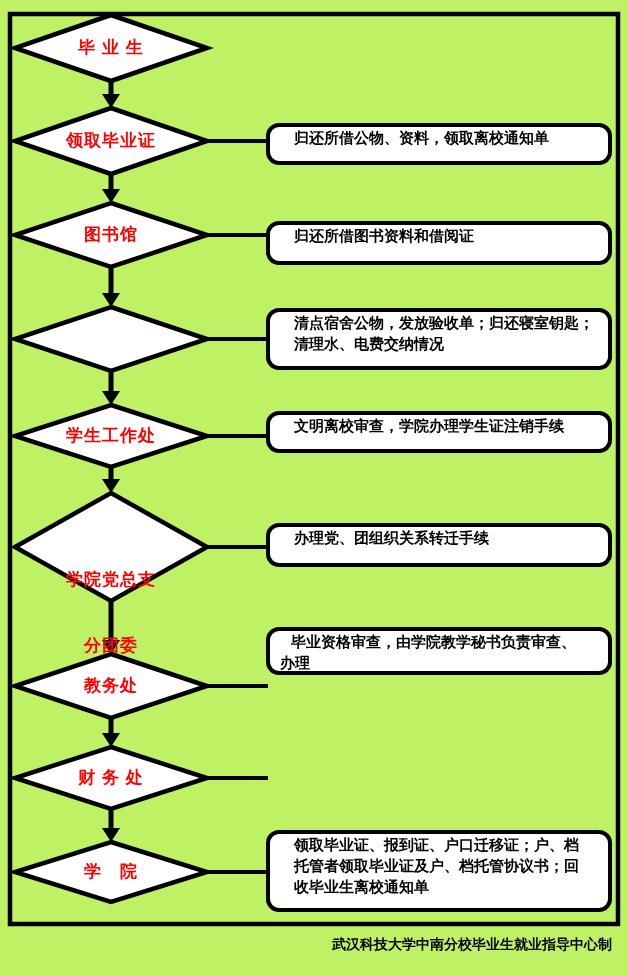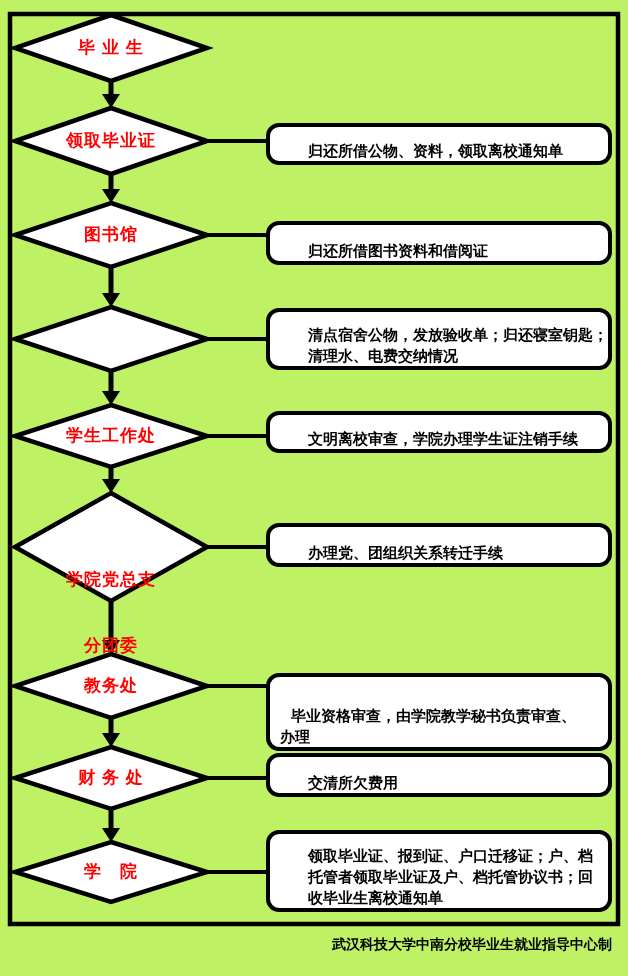--- a/index.html
+++ b/index.html
@@ -24,22 +24,22 @@
   }
   .box{
     position:absolute;
     left:266px;width:346px;
     box-sizing:border-box;
     border:4px solid #000000;
     border-radius:13px;
     background:#ffffff;
     display:flex;
     flex-direction:column;
-    justify-content:flex-end;
-    padding:0 10px 0 38px;
+    justify-content:flex-start;
+    padding:0 10px 0 24px;
     color:#000000;
     font-size:15px;
     font-weight:bold;
     line-height:21px;
   }
   .box.hang{padding-left:10px;}
   .box.hang .boxline:first-child{text-indent:11px;}
   .boxline{white-space:pre;}
   .caption{
     position:absolute;
@@ -128,28 +128,25 @@
   </div>
 
   <div class="box" style="top:411px;height:42px">
     <div class="boxline">文明离校审查，学院办理学生证注销手续</div>
   </div>
 
   <div class="box" style="top:523px;height:44px">
     <div class="boxline">办理党、团组织关系转迁手续</div>
   </div>
 
-  <div class="box hang" style="top:673px;height:78px">
+  <div class="box hang" style="top:627px;height:48px">
     <div class="boxline">毕业资格审查，由学院教学秘书负责审查、</div>
     <div class="boxline">办理</div>
   </div>
 
-  <div class="box" style="top:753px;height:44px">
-    <div class="boxline">交清所欠费用</div>
-  </div>
 
   <div class="box" style="top:830px;height:82px">
     <div class="boxline">领取毕业证、报到证、户口迁移证；户、档</div>
     <div class="boxline">托管者领取毕业证及户、档托管协议书；回</div>
     <div class="boxline">收毕业生离校通知单</div>
   </div>
 
   <div class="caption">武汉科技大学中南分校毕业生就业指导中心制</div>
 
 </div>

